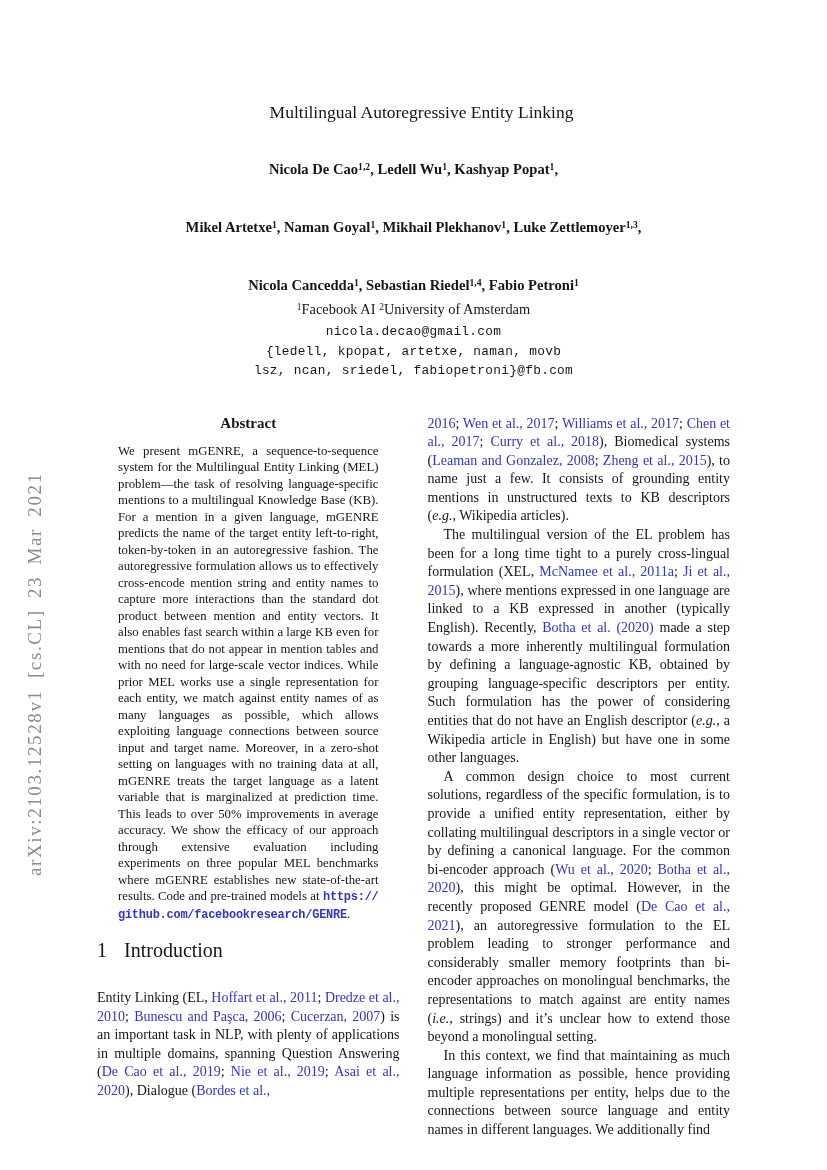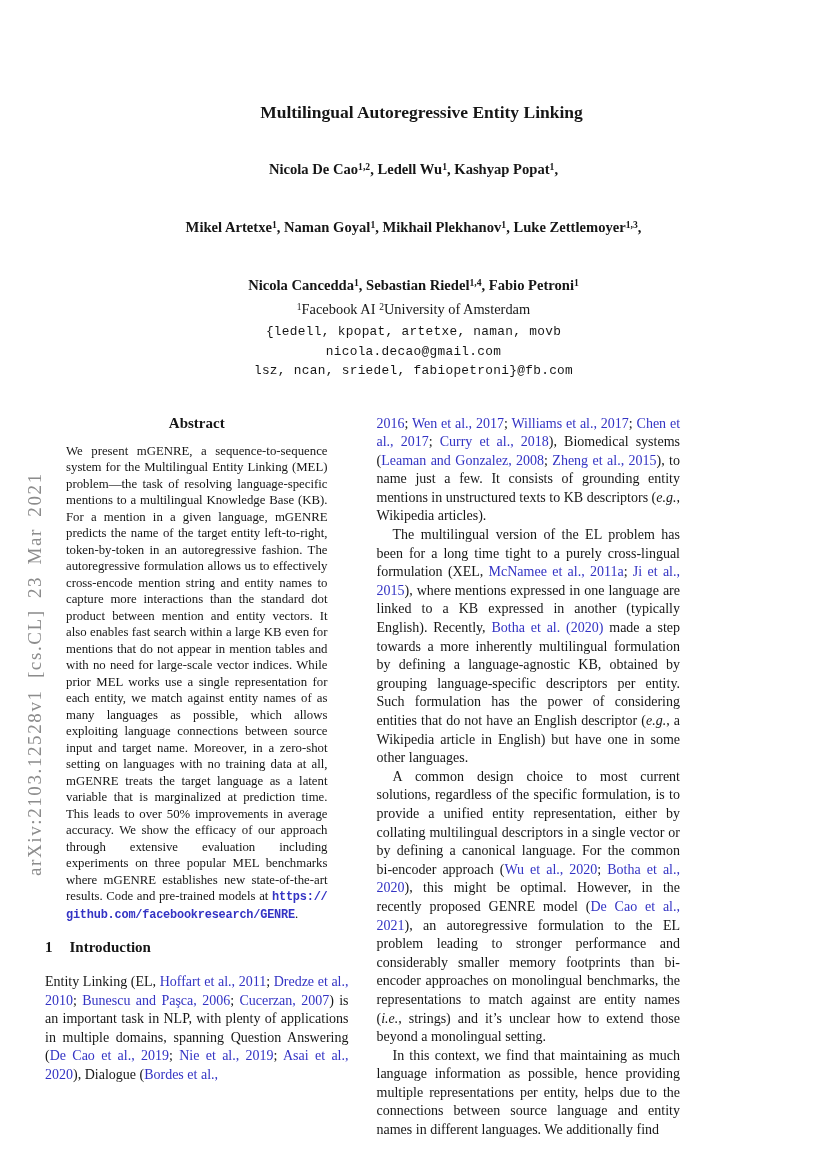--- a/index.html
+++ b/index.html
@@ -20,56 +20,56 @@
     left: 24px;
     transform: rotate(-90deg);
     transform-origin: 0 0;
     white-space: nowrap;
     font-size: 19px;
     letter-spacing: 1.6px;
     word-spacing: 5px;
     color: #8c8c8c;
   }
   .header { padding-top: 102px; text-align: center; }
-  .title { font-size: 17.5px; font-weight: bold; margin-bottom: 20px; padding-left: 16px; }
+  .title { font-size: 17.5px; font-weight: normal; margin-bottom: 20px; padding-left: 16px; }
   .author-line { font-size: 14.6px; font-weight: bold; line-height: 20px; margin-top: 36px; }
   .affil-block { margin-top: 2px; }
   .affil-line { font-size: 14.4px; line-height: 20px; }
   .email-block { margin-top: 1px; }
   .email-line {
     font-family: "Liberation Mono", monospace;
     font-size: 12.8px;
     line-height: 19.5px;
     letter-spacing: 0.3px;
   }
   .columns {
     display: flex;
     gap: 28px;
-    padding: 0 45px;
+    padding: 0 97px;
     margin-top: 34px;
   }
   .col { width: 303.5px; }
   .abstract-heading {
     text-align: center;
     font-weight: bold;
     font-size: 15px;
     margin-bottom: 11px;
   }
   .abstract-body {
     padding: 0 21px;
     font-size: 12.8px;
     line-height: 16.5px;
     text-align: justify;
     hyphens: auto;
   }
   .section-heading {
-    font-size: 15px;
-    font-weight: bold;
+    font-size: 20px;
+    font-weight: normal;
     margin-top: 16px;
-    margin-bottom: 17px;
+    margin-bottom: 27px;
   }
   .section-heading .sec-num { display: inline-block; margin-right: 17px; }
   .body-par {
     font-size: 14px;
     line-height: 18.6px;
     text-align: justify;
     hyphens: auto;
   }
   .body-par.indent { text-indent: 16px; }
   
@@ -103,22 +103,22 @@
       <div class="author-line"><span>Nicola De Cao</span><span class="rt-sup">1,2</span><span>,  Ledell Wu</span><span class="rt-sup">1</span><span>,  Kashyap Popat</span><span class="rt-sup">1</span><span>,</span></div>
       <div class="author-line"><span>Mikel Artetxe</span><span class="rt-sup">1</span><span>,  Naman Goyal</span><span class="rt-sup">1</span><span>,  Mikhail Plekhanov</span><span class="rt-sup">1</span><span>,  Luke Zettlemoyer</span><span class="rt-sup">1,3</span><span>,</span></div>
       <div class="author-line"><span>Nicola Cancedda</span><span class="rt-sup">1</span><span>,  Sebastian Riedel</span><span class="rt-sup">1,4</span><span>,  Fabio Petroni</span><span class="rt-sup">1</span></div>
     </div>
 
     <div class="affil-block">
       <div class="affil-line"><span class="rt-sup">1</span><span>Facebook AI  </span><span class="rt-sup">2</span><span>University of Amsterdam</span></div>
     </div>
 
     <div class="email-block">
+      <div class="email-line">nicola.decao@gmail.com</div>
       <div class="email-line">{ledell, kpopat, artetxe, naman, movb</div>
-      <div class="email-line">nicola.decao@gmail.com</div>
       <div class="email-line">lsz, ncan, sriedel, fabiopetroni}@fb.com</div>
     </div>
   </div>
 
   <div class="columns">
 
     <div class="col">
       <div class="abstract-heading">Abstract</div>
       <p class="abstract-body"><span>We present mGENRE, a sequence-to-sequence system for the Multilingual Entity Linking (MEL) problem—the task of resolving language-specific mentions to a multilingual Knowledge Base (KB). For a mention in a given language, mGENRE predicts the name of the target entity left-to-right, token-by-token in an autoregressive fashion. The autoregressive formulation allows us to effectively cross-encode mention string and entity names to capture more interactions than the standard dot product between mention and entity vectors. It also enables fast search within a large KB even for mentions that do not appear in mention tables and with no need for large-scale vector indices. While prior MEL works use a single representation for each entity, we match against entity names of as many languages as possible, which allows exploiting language connections between source input and target name. Moreover, in a zero-shot setting on languages with no training data at all, mGENRE treats the target language as a latent variable that is marginalized at prediction time. This leads to over 50% improvements in average accuracy. We show the efficacy of our approach through extensive evaluation including experiments on three popular MEL benchmarks where mGENRE establishes new state-of-the-art results. Code and pre-trained models at </span><span class="rt-link">https://github.com/facebookresearch/GENRE</span><span>.</span></p>
 

